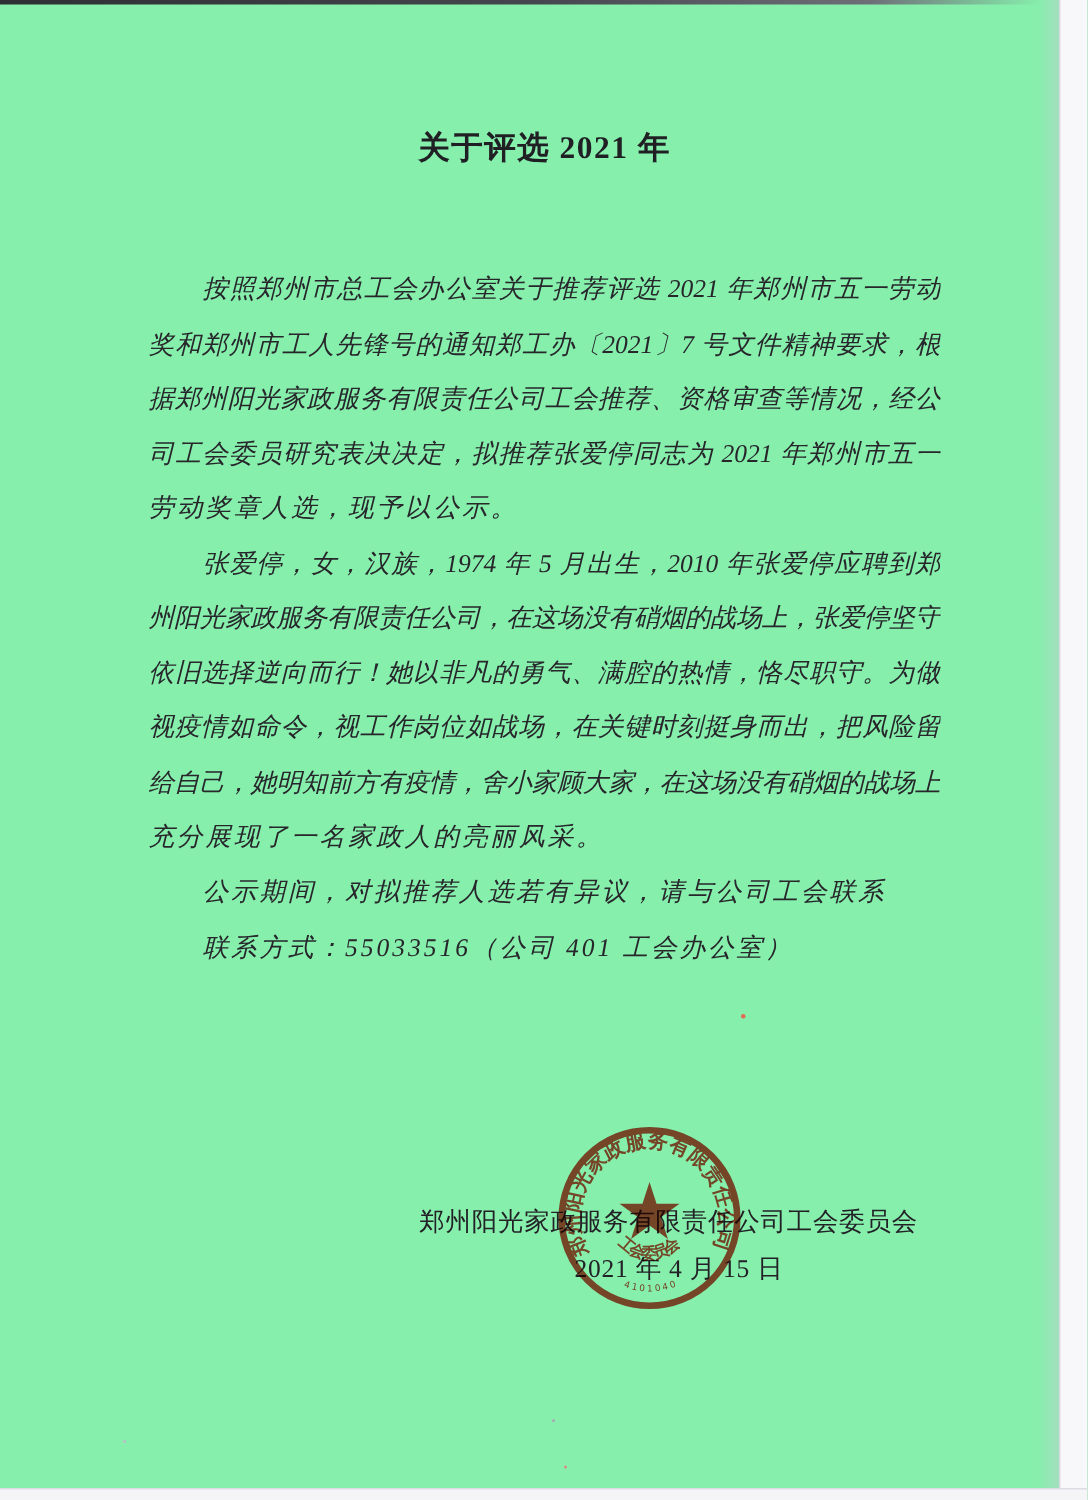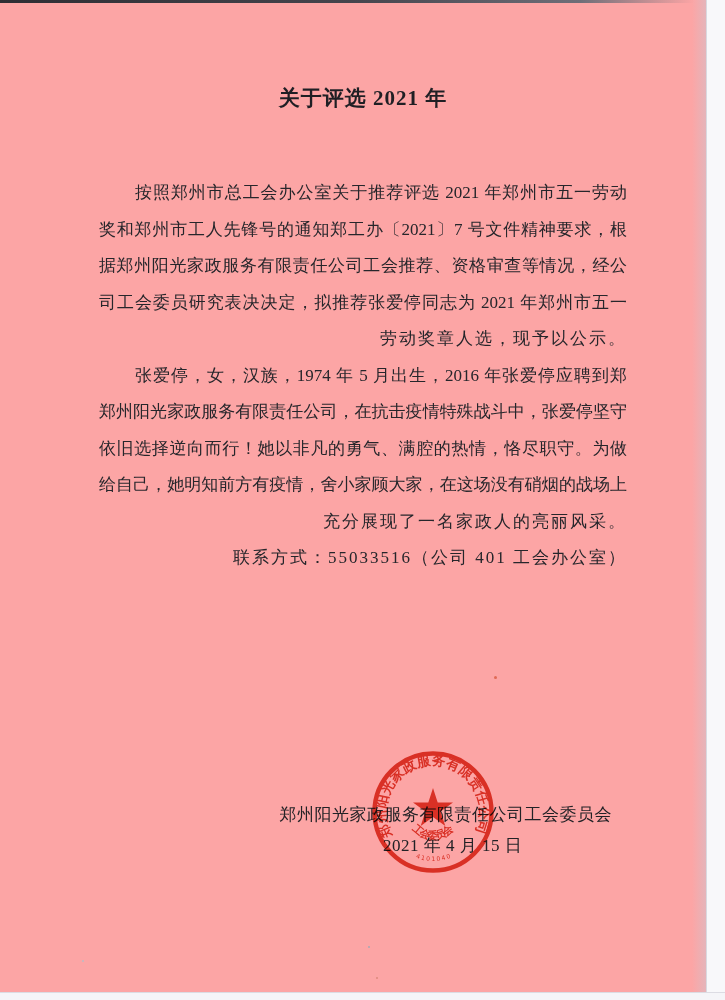--- a/index.html
+++ b/index.html
@@ -1,19 +1,19 @@
 <!DOCTYPE html>
 <html><head>
 <meta charset="utf-8">
 <style>
   * { margin:0; padding:0; box-sizing:border-box; }
   html,body { background:#d8d8de; }
   .page {
     position:relative; width:725px; height:1000px; margin:0 auto;
-    background:#fca5a5; overflow:hidden;
+    background:#86efac; overflow:hidden;
     font-family:"Liberation Serif","DejaVu Serif",serif;
     color:#26262b;
   }
   
   .edge-top {
     position:absolute; top:0; left:0; width:708px; height:3px;
     background:linear-gradient(to right,#2e2e34,#45454d 50%,#6e6e78 82%,rgba(110,110,120,0) 98%);
   }
   .edge-right {
     position:absolute; top:0; right:0; width:19px; height:100%;
@@ -28,24 +28,24 @@
     background:#f5f5f8; border-top:1px solid #dcdce3;
   }
   .speck { position:absolute; border-radius:50%; }
 
   
   .title {
     position:absolute; top:80px; left:99px; width:528px;
     text-align:center; font-weight:bold; font-size:21px; line-height:36px;
     letter-spacing:1px; color:#1f1f24;
   }
-  .body-block { position:absolute; top:175px; left:99px; width:528px; font-size:17px; }
+  .body-block { position:absolute; top:175px; left:99px; width:528px; font-size:17px;font-style:italic; }
   .bline {
     height:36.55px; line-height:36.55px; display:block;
-    text-align:right; letter-spacing:2px; white-space:nowrap;
+    text-align:left; letter-spacing:2px; white-space:nowrap;
   }
   .bline.just {
     text-align:justify; text-align-last:justify; letter-spacing:0;
     white-space:normal; overflow:hidden;
   }
   .bline.indent { text-indent:36px; }
   .signature {
     position:absolute; top:802px; right:113px; height:26px; line-height:26px;
     font-size:17px; letter-spacing:.5px; white-space:nowrap; color:#222226;
   }
@@ -73,25 +73,27 @@
   <div class="title">
     <div>关于评选 2021 年</div>
   </div>
 
   <div class="body-block">
       <div class="bline indent just">按照郑州市总工会办公室关于推荐评选 2021 年郑州市五一劳动</div>
       <div class="bline just">奖和郑州市工人先锋号的通知郑工办〔2021〕7 号文件精神要求，根</div>
       <div class="bline just">据郑州阳光家政服务有限责任公司工会推荐、资格审查等情况，经公</div>
       <div class="bline just">司工会委员研究表决决定，拟推荐张爱停同志为 2021 年郑州市五一</div>
       <div class="bline">劳动奖章人选，现予以公示。</div>
-      <div class="bline indent just">张爱停，女，汉族，1974 年 5 月出生，2016 年张爱停应聘到郑</div>
-      <div class="bline just">郑州阳光家政服务有限责任公司，在抗击疫情特殊战斗中，张爱停坚守</div>
+      <div class="bline indent just">张爱停，女，汉族，1974 年 5 月出生，2010 年张爱停应聘到郑</div>
+      <div class="bline just">州阳光家政服务有限责任公司，在这场没有硝烟的战场上，张爱停坚守</div>
       <div class="bline just">依旧选择逆向而行！她以非凡的勇气、满腔的热情，恪尽职守。为做</div>
+      <div class="bline just">视疫情如命令，视工作岗位如战场，在关键时刻挺身而出，把风险留</div>
       <div class="bline just">给自己，她明知前方有疫情，舍小家顾大家，在这场没有硝烟的战场上</div>
       <div class="bline">充分展现了一名家政人的亮丽风采。</div>
+      <div class="bline indent">公示期间，对拟推荐人选若有异议，请与公司工会联系</div>
       <div class="bline indent">联系方式：55033516（公司 401 工会办公室）</div>
     </div>
 
   <div class="signature">郑州阳光家政服务有限责任公司工会委员会</div>
   <div class="date">2021 年 4 月 15 日</div>
 
   <svg class="seal" viewBox="0 0 130 130">
     <circle cx="65" cy="65" r="58.5" fill="none" stroke="#d93a28" stroke-width="4.4"></circle>
     <polygon fill="#d93a28" points="65,41 69.7,55.5 85,55.5 72.6,64.5 77.3,79 65,70 52.7,79 57.4,64.5 45,55.5 60.3,55.5"></polygon>
     <defs>

